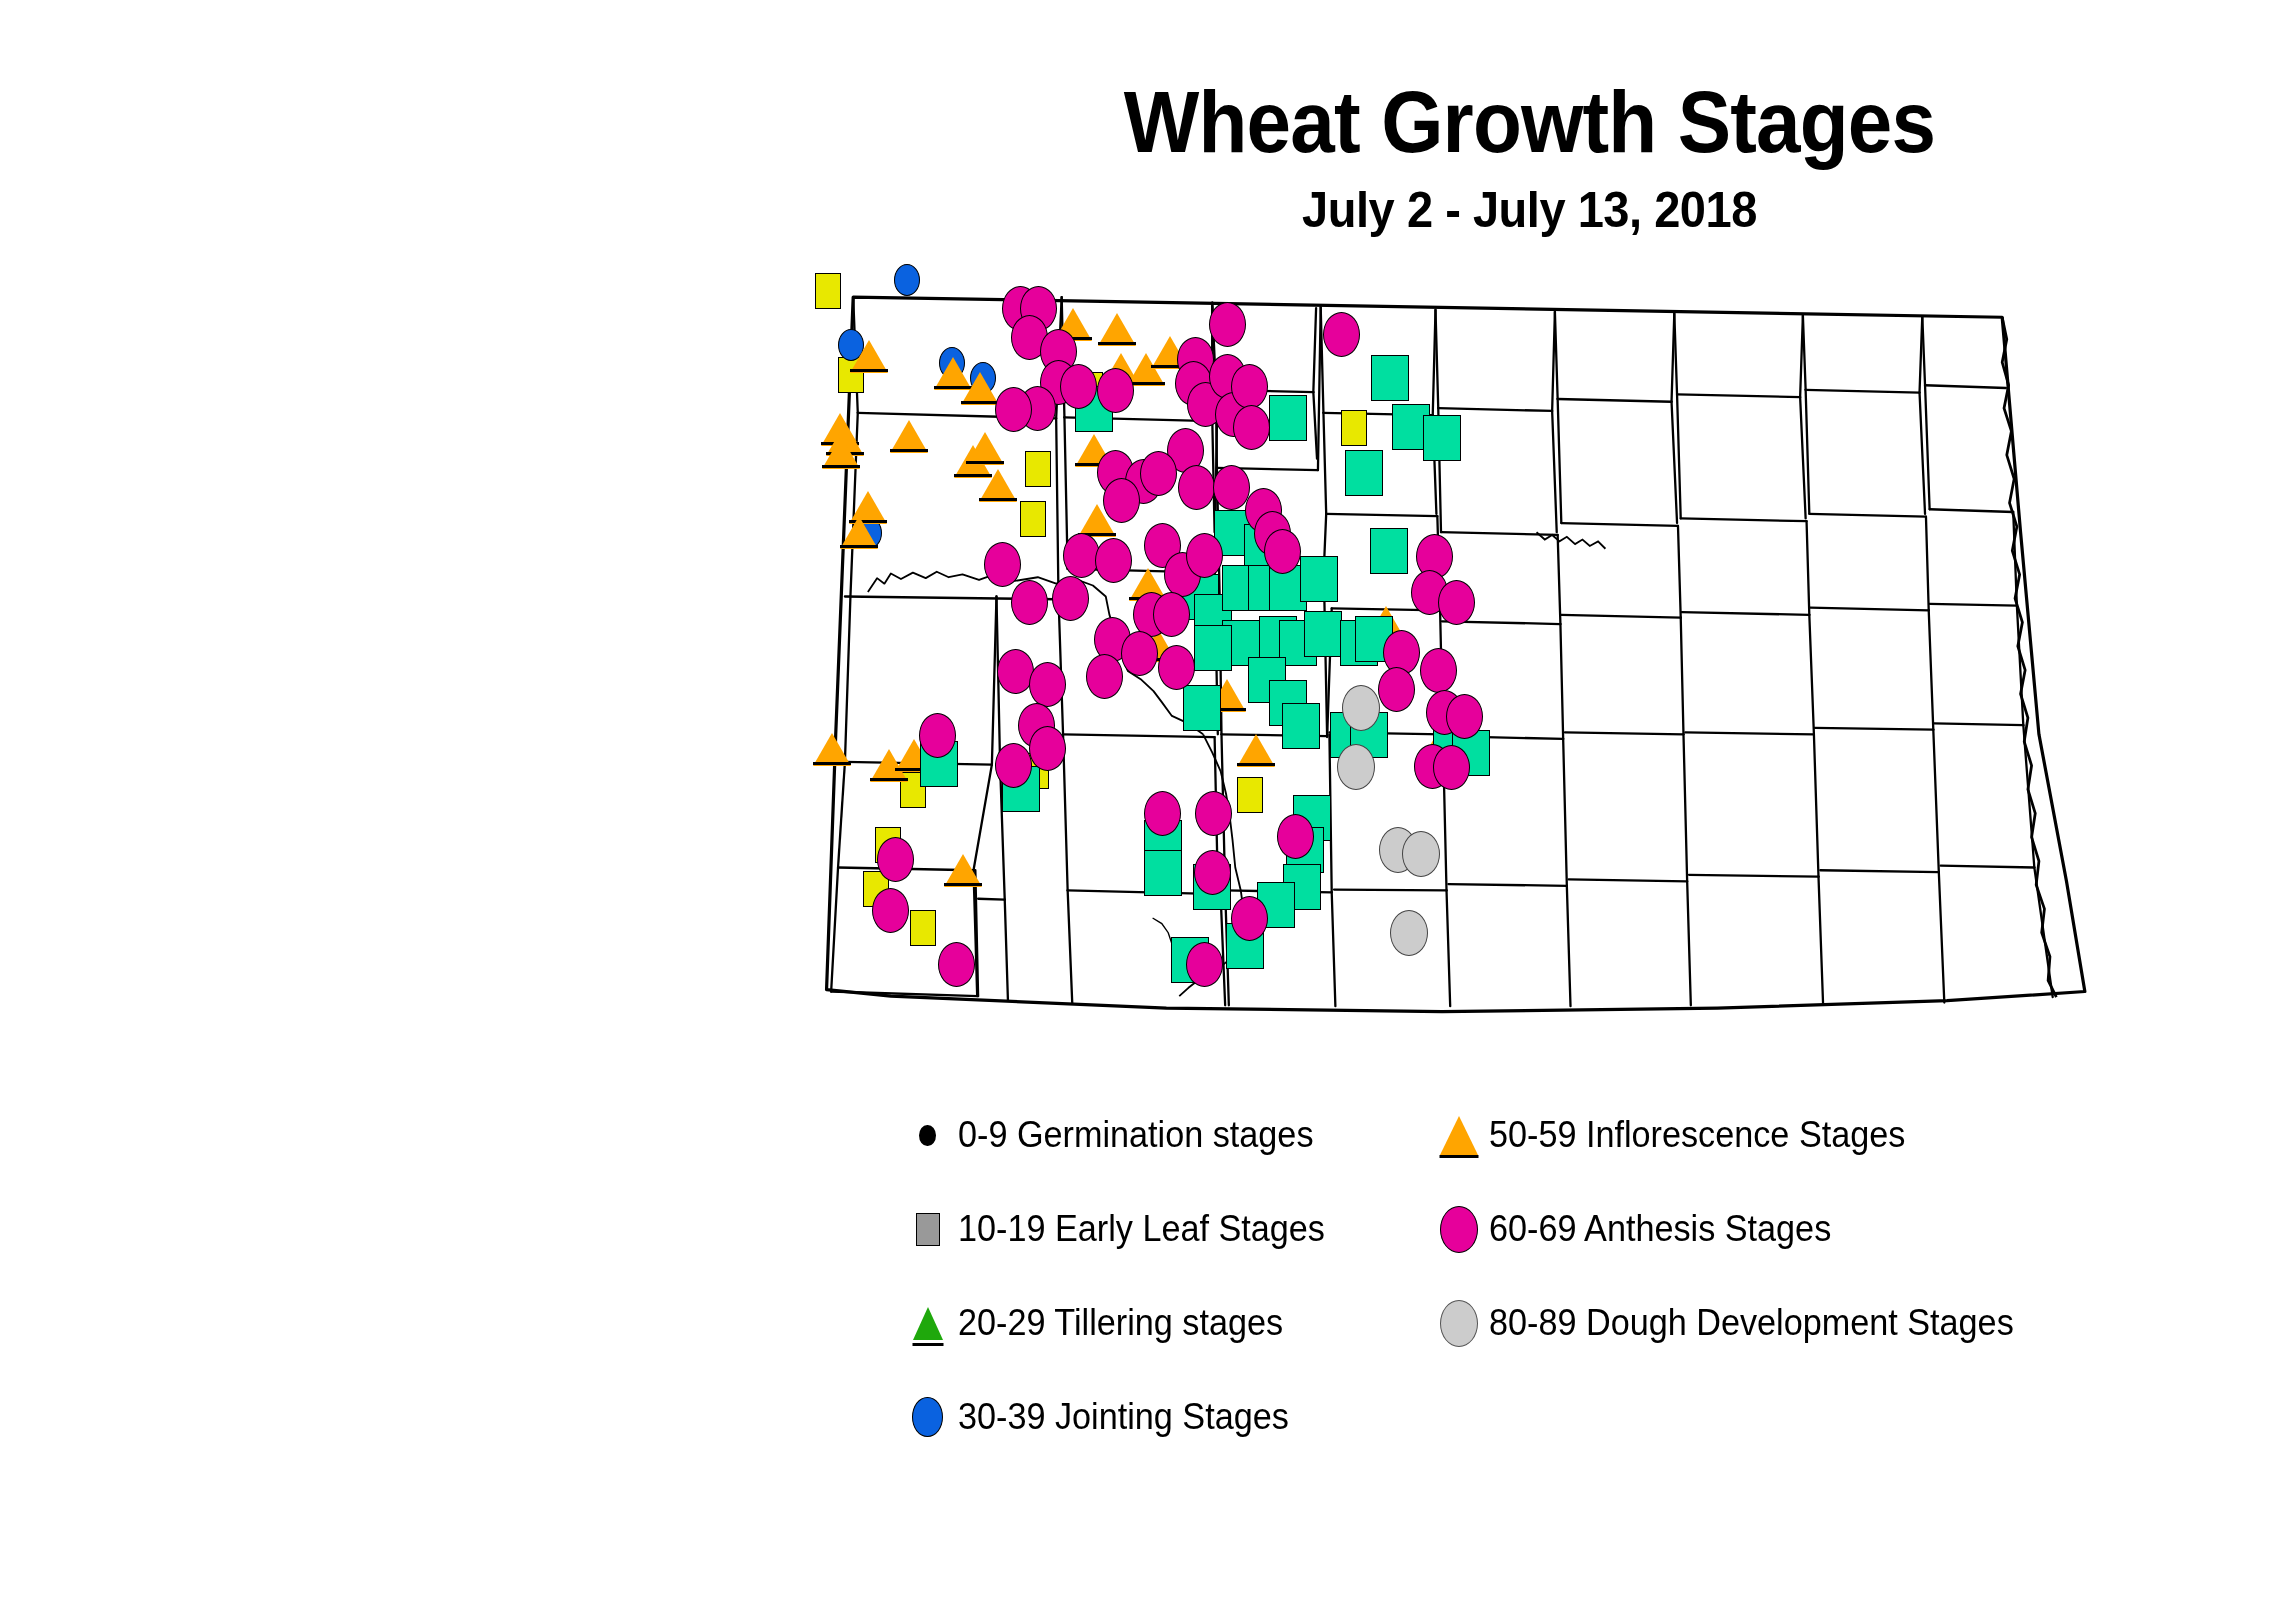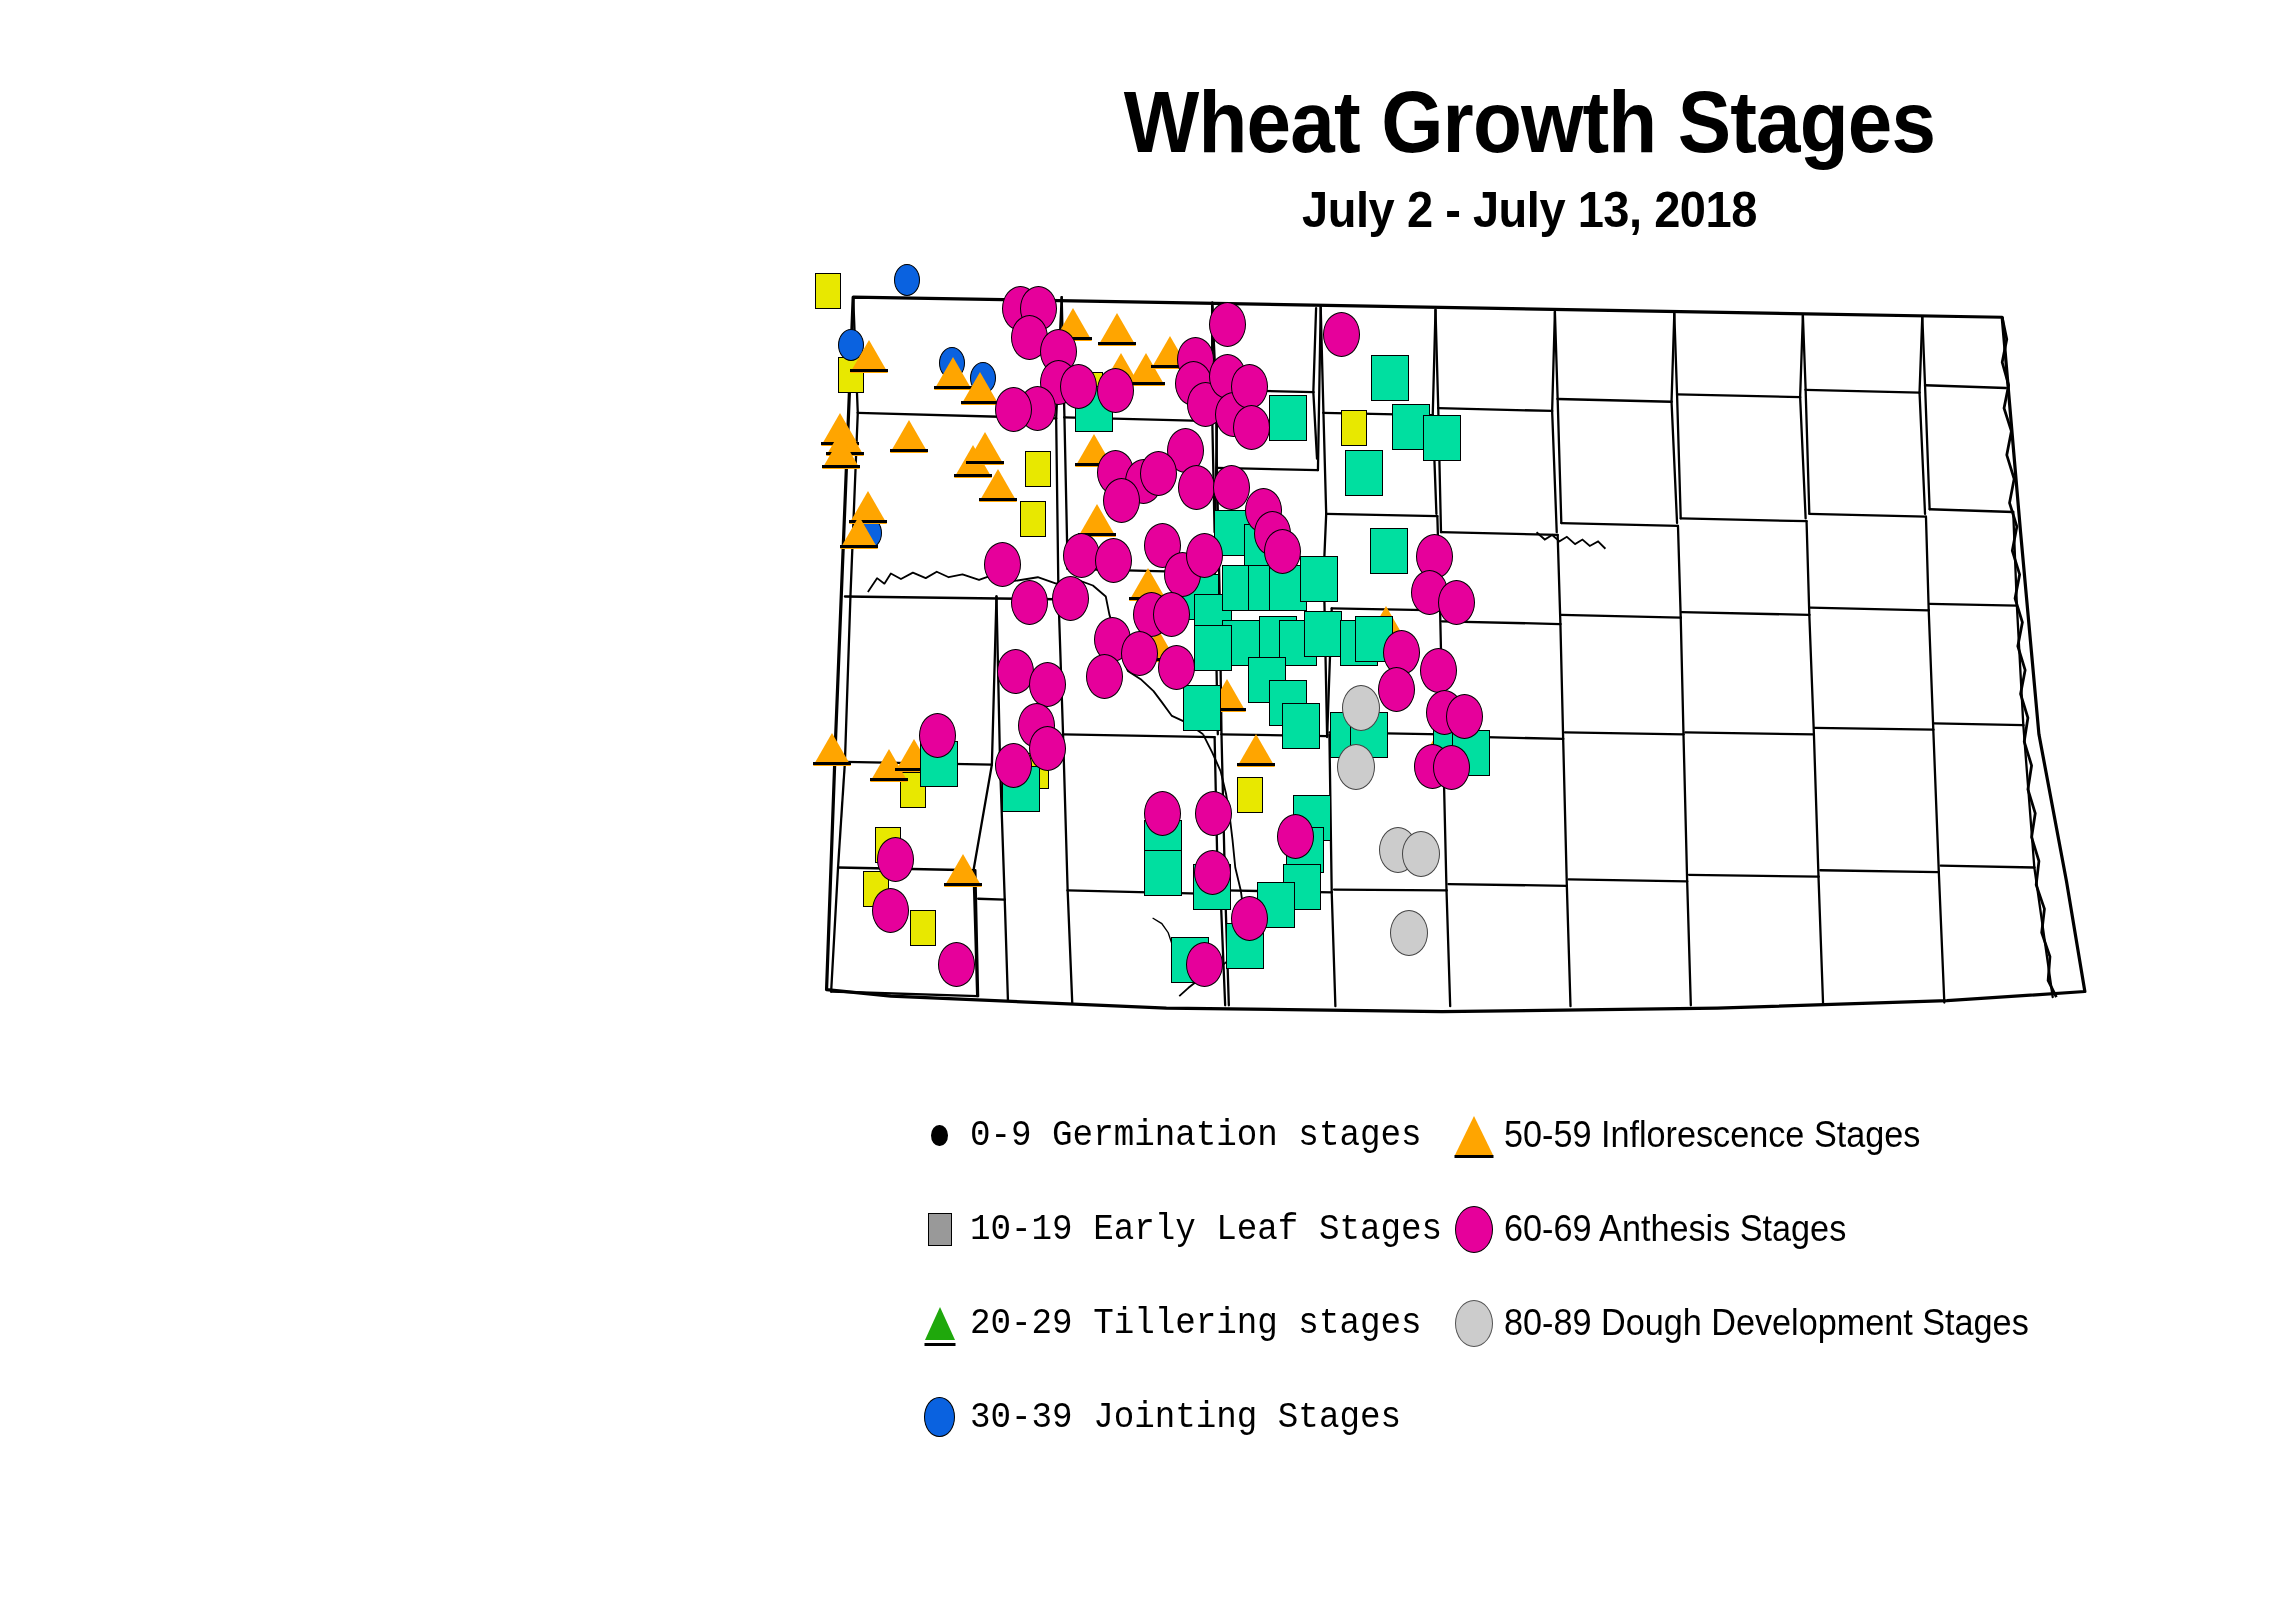--- a/index.html
+++ b/index.html
@@ -29,22 +29,22 @@
 
   .mk{position:absolute;}
   .mk-circle{border:1.4px solid #000;border-radius:50%;}
   .mk-square{border:1.4px solid #000;}
   .mk-tri{width:0;height:0;background:transparent;border-style:solid;border-color:transparent;}
   .mk-tri-base{position:absolute;background:#000;}
 
   
   .legend{position:absolute;left:900px;top:1088px;width:1377px;height:487px;}
   .legend-col{position:absolute;top:0;width:643px;}
-  .legend-col.left{left:12px;font-family:Liberation Mono, monospace;}
-  .legend-col.right{left:546px;}
+  .legend-col.left{left:0;}
+  .legend-col.right{left:531px;}
   .legend-row{position:relative;height:94px;display:flex;align-items:center;}
   .legend-swatch{position:relative;width:55px;height:55px;flex:0 0 55px;
                  display:flex;align-items:center;justify-content:center;}
   .legend-label{
     font-size:36px;color:#000;white-space:nowrap;
     transform:scaleX(0.95);transform-origin:left center;
     margin-left:2.8px;
   }
   .sw-dot{width:16.5px;height:21px;border-radius:50%;background:#000;}
   .sw-rect{width:22px;height:31px;border:1.4px solid #000;}

